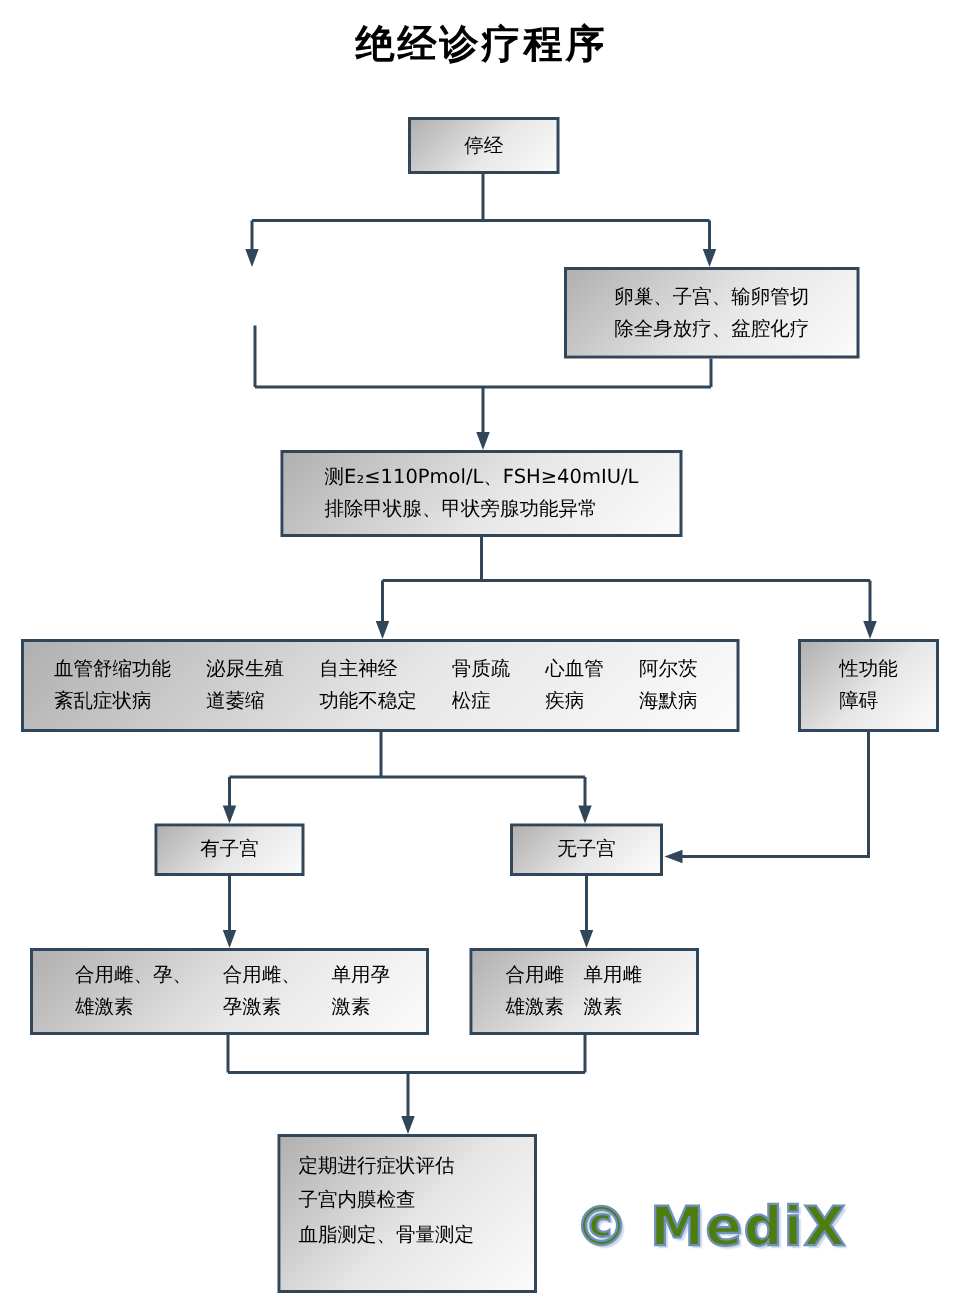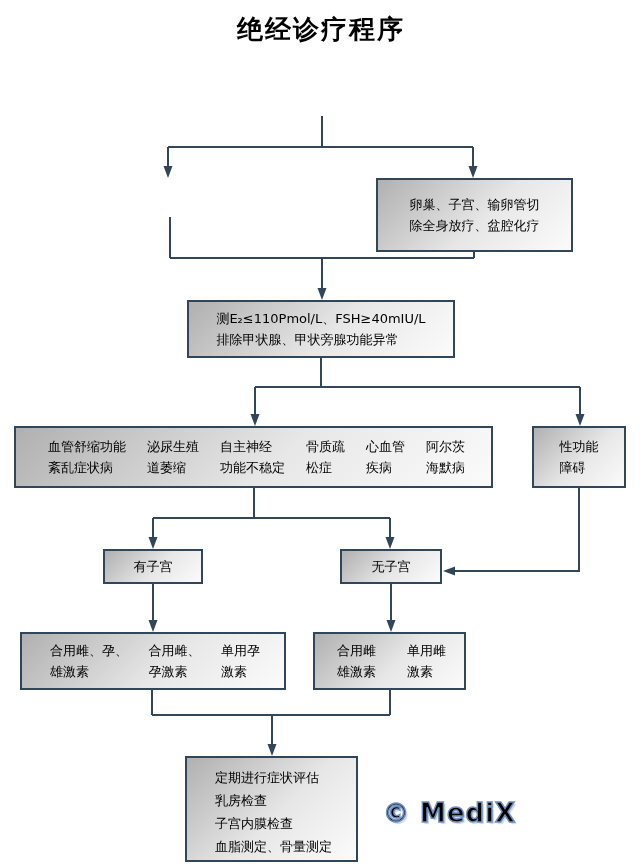--- a/index.html
+++ b/index.html
@@ -12,32 +12,32 @@
         background:linear-gradient(135deg,#b0b0b0 0%,#e7e7e7 55%,#fbfbfb 100%);
         display:flex;align-items:center;justify-content:center;
         font-size:13px;color:#000;line-height:21px;}
   .node .txt{text-align:center;}
   .node .txt-left{text-align:left;}
   .cols{display:flex;align-items:center;width:100%;box-sizing:border-box;}
   .col{text-align:left;white-space:nowrap;}
   
   .n-stop{left:272px;top:78px;width:101px;height:38px;}
   .n-age{left:109px;top:178px;width:123px;height:39px;}
-  .n-surgery{left:376px;top:178px;width:197px;height:74px;}
+  .n-surgery{left:376px;top:178px;width:197px;height:61px;}
   .n-test{left:187px;top:300px;width:268px;height:58px;}
-  .n-symptoms{left:14px;top:426px;width:479px;height:62px;padding:0 26px 0 32px;justify-content:space-between;}
+  .n-symptoms{left:14px;top:426px;width:479px;height:62px;padding:0 26px 0 20px;justify-content:space-between;}
   .n-sexual{left:532px;top:426px;width:94px;height:62px;}
   .n-uyes{left:103px;top:549px;width:100px;height:35px;}
   .n-uno{left:340px;top:549px;width:102px;height:35px;align-items:center;}
   .n-hrt3{left:20px;top:632px;width:266px;height:58px;padding:0 24px 0 28px;justify-content:space-between;}
-  .n-hrt2{left:313px;top:632px;width:153px;height:58px;padding:0 18px 0 22px;justify-content:space-between;}
+  .n-hrt2{left:313px;top:632px;width:153px;height:58px;padding:0 36px 0 22px;justify-content:space-between;}
   .n-follow{left:185px;top:756px;width:173px;height:106px;align-items:flex-start;justify-content:flex-start;
-            padding:8px 6px 6px 28px;line-height:23px;}
-  .watermark{position:absolute;left:383px;top:798px;font-size:26px;font-weight:bold;
-             color:#000000;-webkit-text-stroke:1.5px #6f8fbc;letter-spacing:1px;
+            padding:8px 6px 6px 12px;line-height:23px;}
+  .watermark{position:absolute;left:383px;top:798px;font-size:36px;font-weight:bold;
+             color:#4d7c0f;-webkit-text-stroke:1.5px #6f8fbc;letter-spacing:1px;
              text-shadow:2px 2px 1px rgba(110,140,185,0.35);}
 </style>
 </head>
 <body>
 
 <div class="canvas">
 
   <h1 class="title">绝经诊疗程序</h1>
 
   <svg class="connectors" viewBox="0 0 642 866" xmlns="http://www.w3.org/2000/svg">
@@ -65,20 +65,23 @@
       <polygon points="580,426 575.5,414 584.5,414"></polygon>
       <polygon points="153,549 148.5,537 157.5,537"></polygon>
       <polygon points="390,549 385.5,537 394.5,537"></polygon>
       <polygon points="153,632 148.5,620 157.5,620"></polygon>
       <polygon points="391,632 386.5,620 395.5,620"></polygon>
       <polygon points="272,756 267.5,744 276.5,744"></polygon>
       <polygon points="443,571 455,566.5 455,575.5"></polygon>
     </g>
   </svg>
 
+  <div class="node n-stop">
+    <span class="txt">停经</span>
+  </div>
 
 
   <div class="node n-surgery">
     <div class="txt">
       <div>卵巢、子宫、输卵管切</div>
       <div>除全身放疗、盆腔化疗</div>
     </div>
   </div>
 
   <div class="node n-test">
@@ -152,21 +155,20 @@
     </div>
     <div class="col">
       <div>单用雌</div>
       <div>激素</div>
     </div>
   </div>
 
   <div class="node n-follow">
     <div class="txt-left">
       <div>定期进行症状评估</div>
-      <div>乳房检查</div>
       <div>子宫内膜检查</div>
       <div>血脂测定、骨量测定</div>
     </div>
   </div>
 
   <div class="watermark">© MediX</div>
 
 </div>
 
 </body></html>

